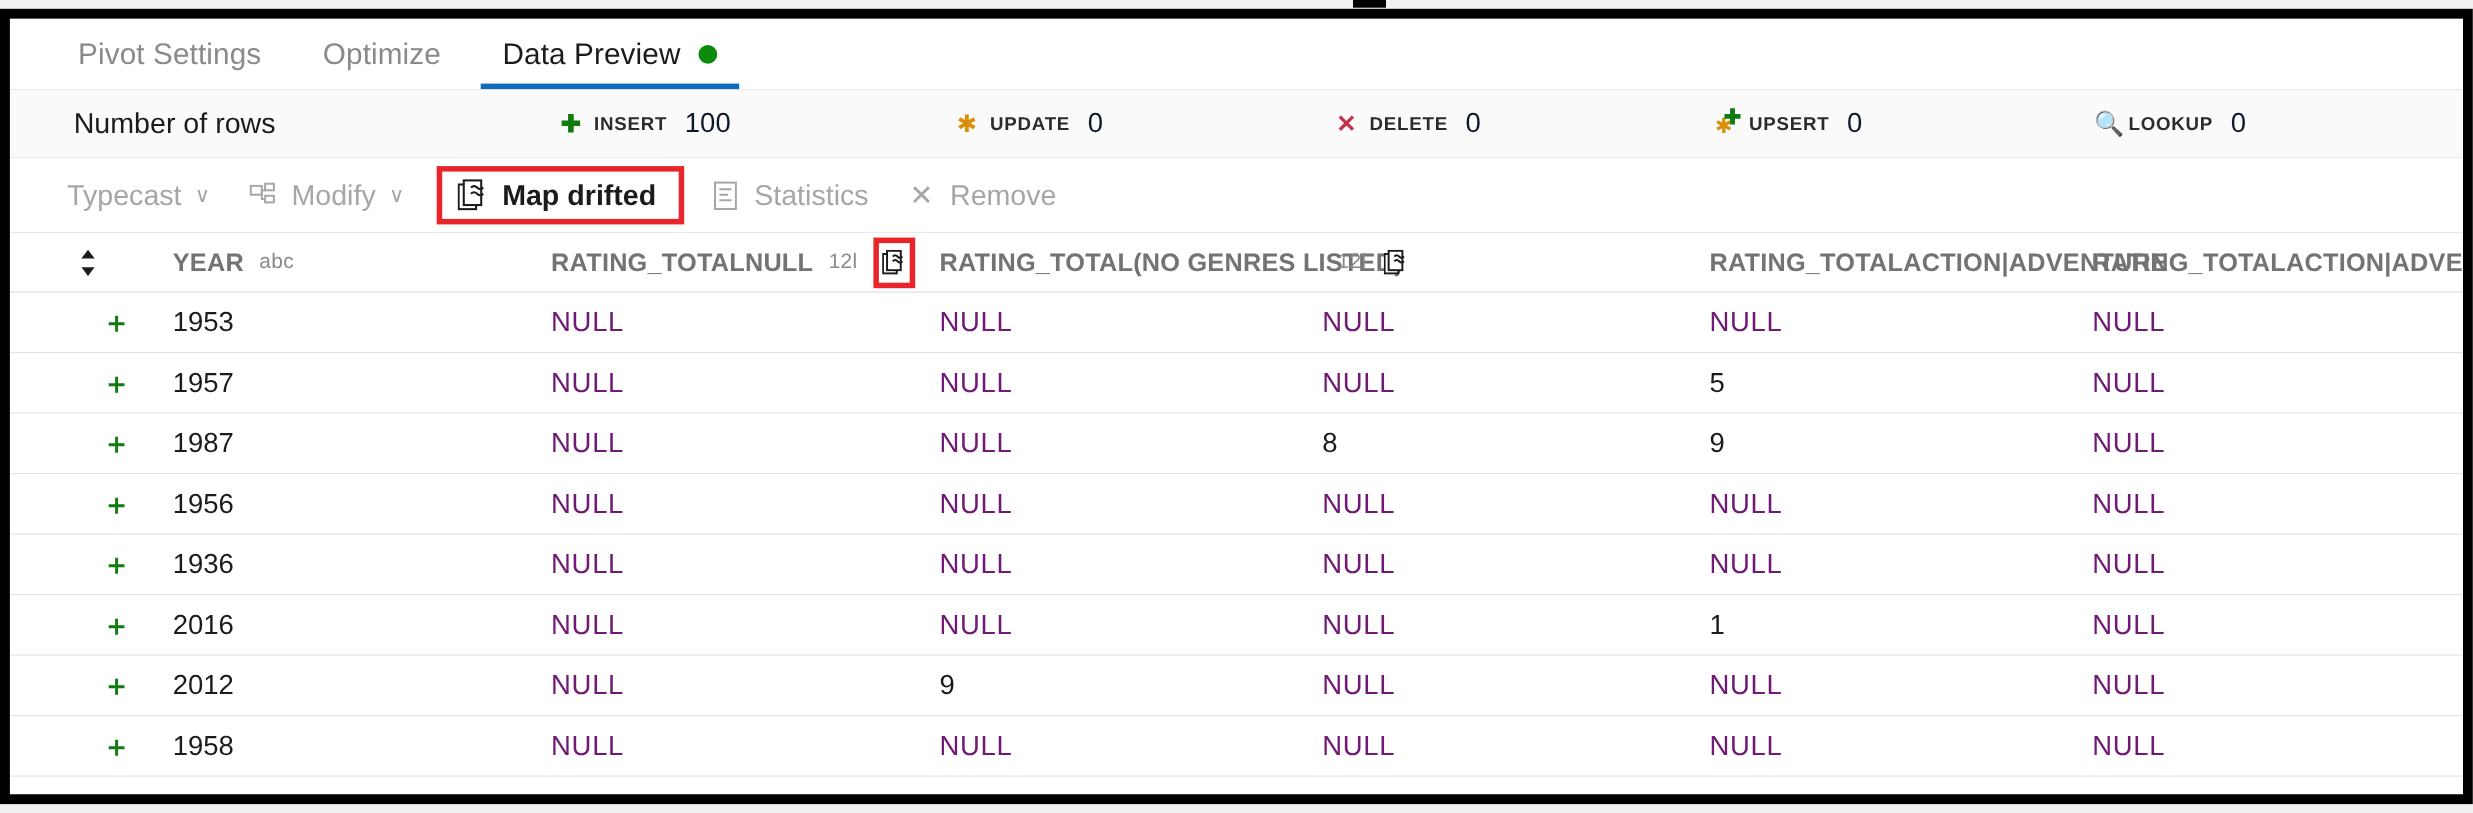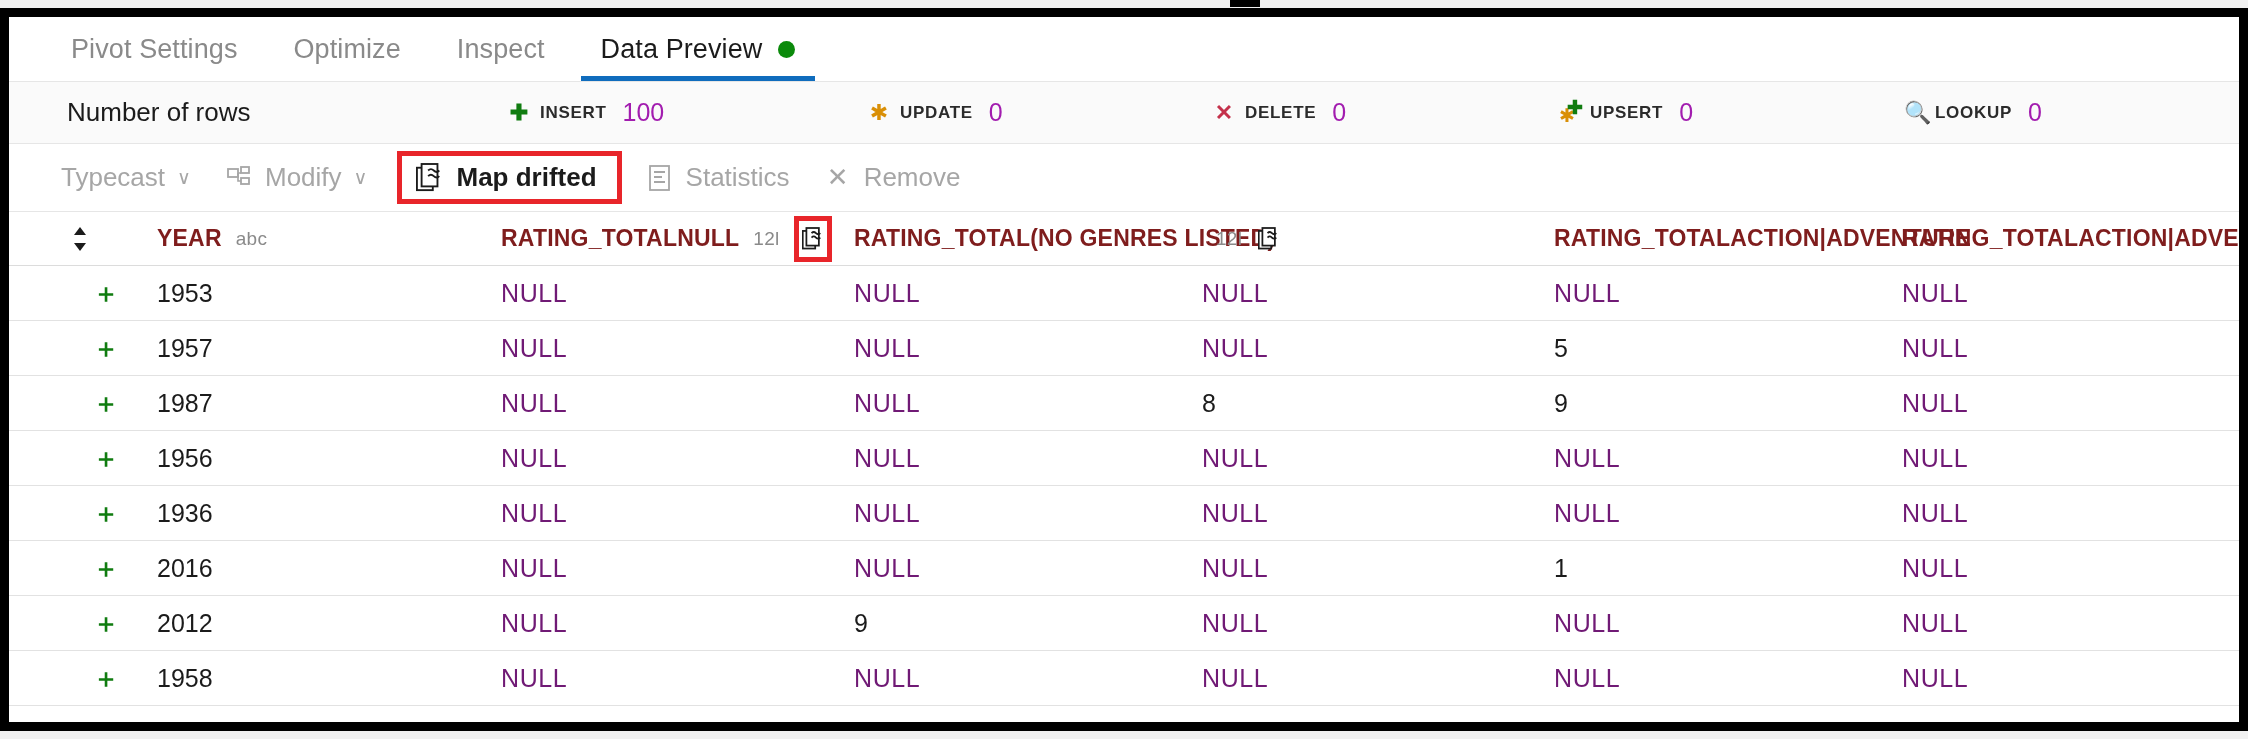--- a/index.html
+++ b/index.html
@@ -131,21 +131,21 @@
     text-align: center;
   }
   .stat .lbl {
     font-size: 17px;
     letter-spacing: .7px;
     color: #2b2b2b;
     font-weight: 600;
   }
   .stat .val {
     font-size: 25px;
-    color: #a21caf;
+    color: #0f172a;
     margin-left: 16px;
   }
   .ic-insert { color: #107c10; font-weight: bold; }
   .ic-update { color: #d98f06; }
   .ic-delete { color: #c4314b; font-weight: bold; }
   .ic-upsert { position: relative; width: 22px; height: 22px; display:inline-block; }
   .ic-upsert .a { position:absolute; left:0; top:6px; color:#d98f06; font-size:19px; line-height:1;}
   .ic-upsert .p { position:absolute; left:8px; top:-2px; color:#107c10; font-size:19px; line-height:1; font-weight:bold;}
   .ic-lookup { color: #9a9a9a; font-size: 20px; }
 
@@ -212,21 +212,21 @@
     position: absolute;
     top: 0;
     height: 53px;
     display: flex;
     align-items: center;
     white-space: nowrap;
   }
   .hdr-name {
     font-size: 23px;
     font-weight: 700;
-    color: #7f1d1d;
+    color: #737373;
     letter-spacing: .2px;
   }
   .hdr-type {
     font-size: 19px;
     color: #8a8a8a;
     margin-left: 14px;
     letter-spacing: .3px;
   }
   .hdr-drift {
     margin-left: 13px;
@@ -297,23 +297,20 @@
 
   <div class="frame">
     <div class="panel-inner">
 
       <div class="tabbar">
         <div class="tab">
           <span>Pivot Settings</span>
         </div>
         <div class="tab">
           <span>Optimize</span>
-        </div>
-        <div class="tab">
-          <span>Inspect</span>
         </div>
         <div class="tab active">
           <span>Data Preview</span>
           <span class="dot"></span>
         </div>
       </div>
 
       <div class="statsbar">
         <div class="stats-title">Number of rows</div>
 

